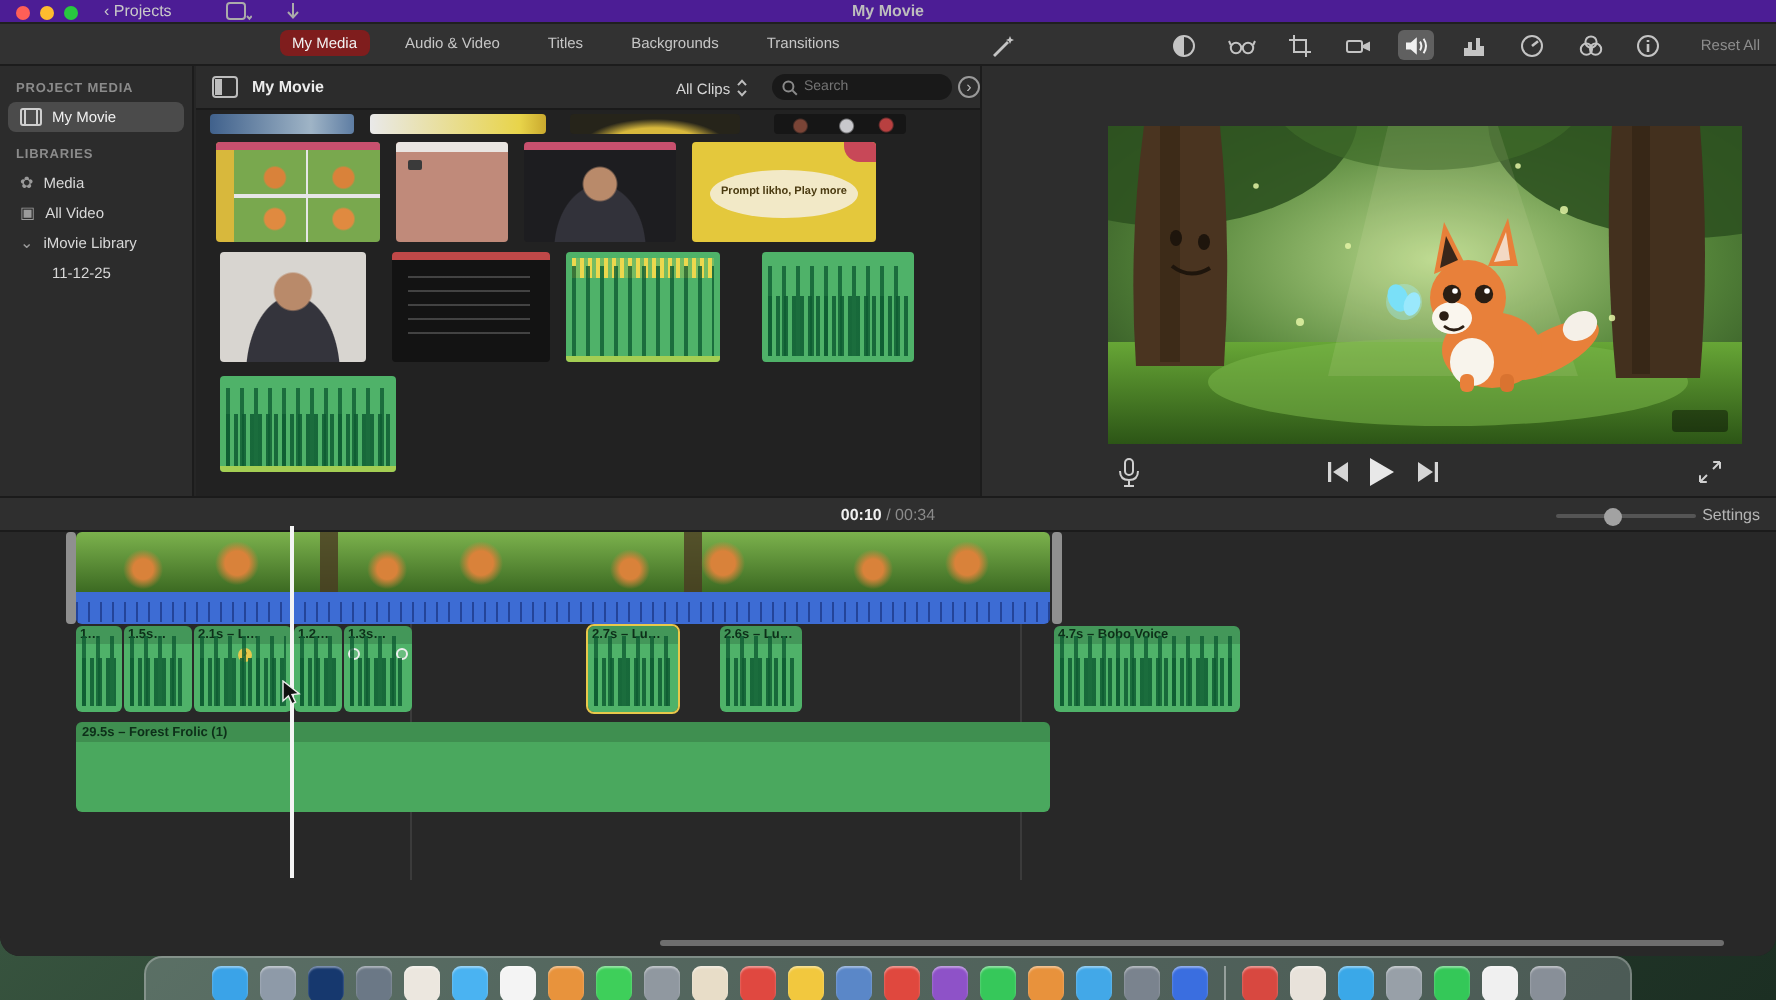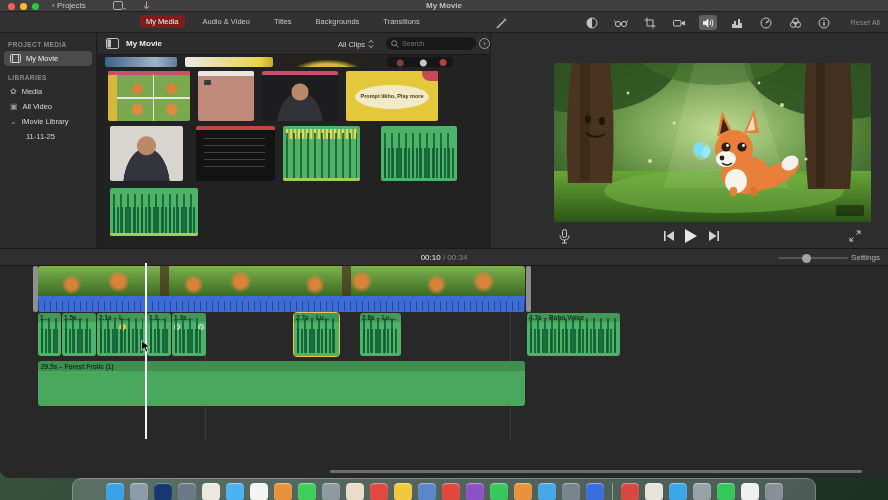--- a/index.html
+++ b/index.html
@@ -2,21 +2,21 @@
 <html><head>
 <meta charset="utf-8">
 <style>
   *{margin:0;padding:0;box-sizing:border-box}
   html,body{width:888px;height:500px;overflow:hidden}
   body{position:relative;font-family:"Liberation Sans",sans-serif;
        background:linear-gradient(135deg,#4a6b50 0%,#2b4433 55%,#1c2f23 100%);}
   .win{position:absolute;left:0;top:0;width:888px;height:478px;background:#262626;
        border-radius:0 0 10px 10px;overflow:hidden}
   
-  .titlebar{position:absolute;left:0;top:0;width:100%;height:12px;background:#404040;border-bottom:1px solid #1f1f1f}
+  .titlebar{position:absolute;left:0;top:0;width:100%;height:12px;background:#4c1d95;border-bottom:1px solid #1f1f1f}
   .tl{position:absolute;top:3px;width:7px;height:7px;border-radius:50%}
   .back{position:absolute;left:52px;top:1px;font-size:8px;color:#c9c9c9}
   .win-title{position:absolute;left:0;right:0;top:1px;text-align:center;font-size:8px;color:#bdbdbd;font-weight:bold}
   .tb-icon{position:absolute;top:1px;color:#ababab}
   
   .toolrow{position:absolute;left:0;top:12px;width:100%;height:21px;background:#323232;border-bottom:1px solid #1c1c1c}
   .tabs{position:absolute;left:140px;top:3px;display:flex;gap:12px;align-items:center}
   .tab{font-size:7.5px;color:#c6c6c6;padding:2px 6px;border-radius:4px;white-space:nowrap}
   .tab.active{background:#7f1d1d;color:#f2f2f2}
   .adj-icons{position:absolute;left:583px;top:3px;display:flex;gap:11px;align-items:center}
@@ -96,21 +96,21 @@
   .knob{position:absolute;top:-3px;width:9px;height:9px;border-radius:50%;background:#9d9d9d}
   .pct{position:absolute;left:146px;top:7px;font-size:7.5px;color:#cfcfcf}
   .chk{position:absolute;left:198px;top:7px;width:8px;height:8px;border:1px solid #6a6a6a;border-radius:2px;background:#3a3a3a}
   .lowlbl{position:absolute;left:210px;top:7px;font-size:7.5px;color:#c9c9c9}
   .resetlbl{position:absolute;right:7px;top:7px;font-size:7.5px;color:#7f7f7f}
   .video{position:absolute;left:63px;top:30px;width:317px;height:159px;background:#000;overflow:hidden}
   .vctrl{position:absolute;left:0;top:194px;width:100%;height:20px}
   
   .tl-head{position:absolute;left:0;top:248px;width:100%;height:18px;background:#2f2f2f;border-top:1px solid #1b1b1b;border-bottom:1px solid #1b1b1b}
   .timecode{position:absolute;left:0;right:0;top:4px;text-align:center;font-size:8px}
-  .timecode .cur{color:#efefef;font-weight:normal}
+  .timecode .cur{color:#efefef;font-weight:bold}
   .timecode .tot{color:#8b8b8b}
   .zoomslider{position:absolute;left:778px;top:8px;width:70px;height:2px;background:#555;border-radius:1px}
   .zoomknob{position:absolute;left:24px;top:-3.5px;width:9px;height:9px;border-radius:50%;background:#a2a2a2}
   .settings{position:absolute;right:8px;top:4px;font-size:8px;color:#b5b5b5}
   
   .timeline{position:absolute;left:0;top:266px;width:100%;height:212px;background:#282828}
   .guide{position:absolute;top:0;width:1px;height:174px;background:rgba(255,255,255,.09)}
   .vstrip{position:absolute;left:38px;top:0;width:487px;height:46px;border-radius:3px;overflow:hidden}
   .vthumbs{position:absolute;left:0;top:0;width:100%;height:30px;display:flex}
   .tlthumb{flex:1;position:relative;background:linear-gradient(180deg,#7cb24d,#3c6a22)}
@@ -257,21 +257,21 @@
     </div>
     <div class="sb-item">
       <span class="gl">▣</span>
       <span>All Video</span>
     </div>
     <div class="sb-item">
       <span class="gl">⌄</span>
       <span>iMovie Library</span>
     </div>
     <div class="sb-item" style="padding-left:22px">
-      <span>11-11-25</span>
+      <span>11-12-25</span>
     </div>
   </div>
 
   <div class="browser">
     <div class="br-head">
       <span style="position:absolute;left:8px;top:5px">
         <svg width="13" height="11" viewBox="0 0 13 11">
             <rect x="0.5" y="0.5" width="12" height="10" rx="1.5" fill="none" stroke="#bdbdbd"></rect>
             <rect x="1.5" y="1.5" width="3.5" height="8" fill="#bdbdbd"></rect>
           </svg>

